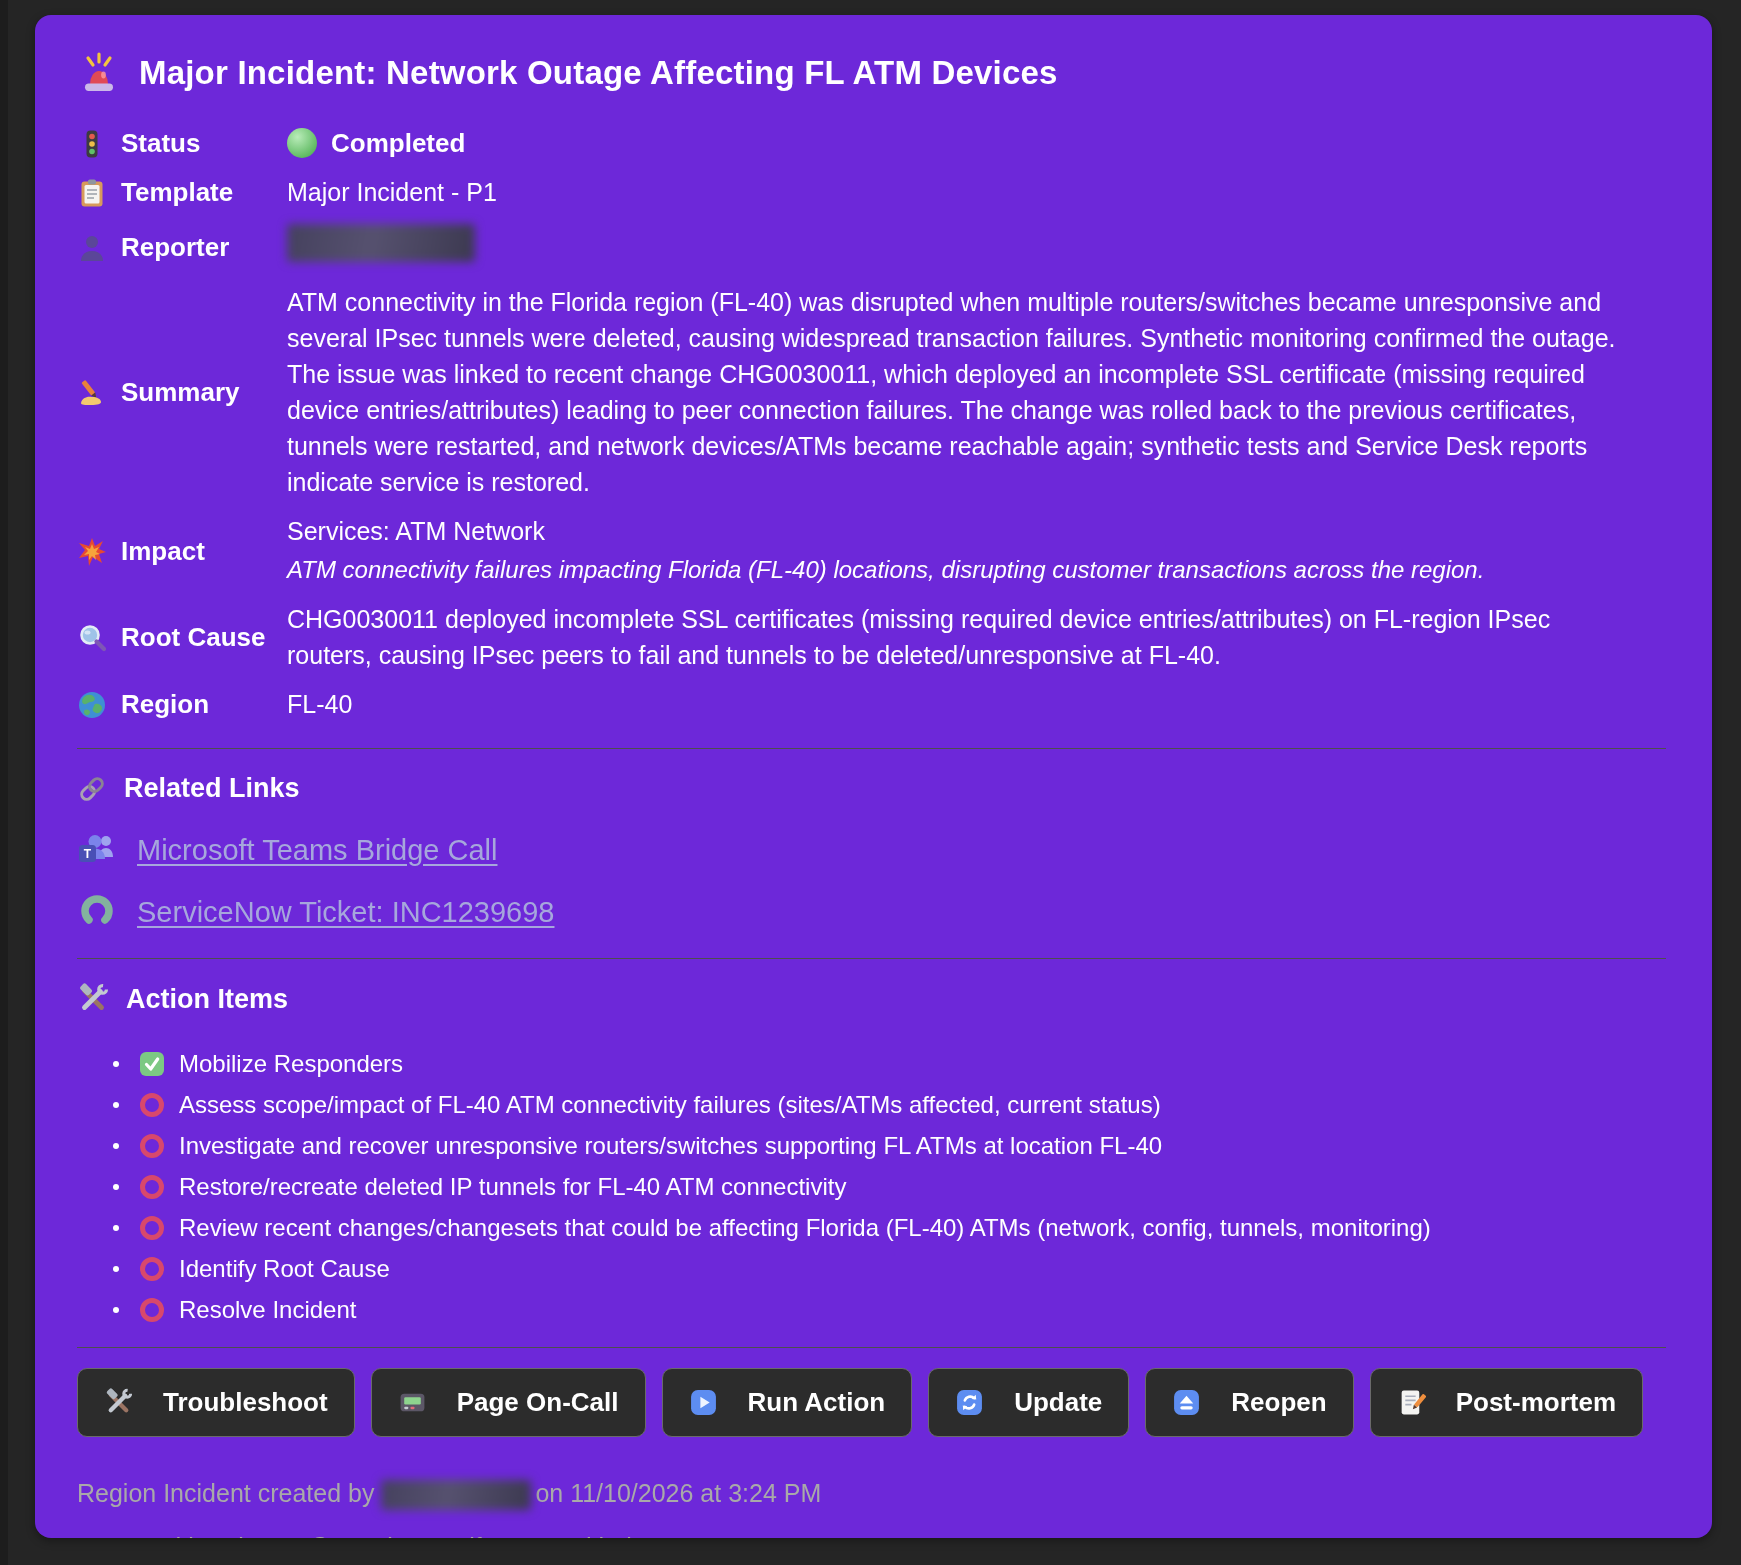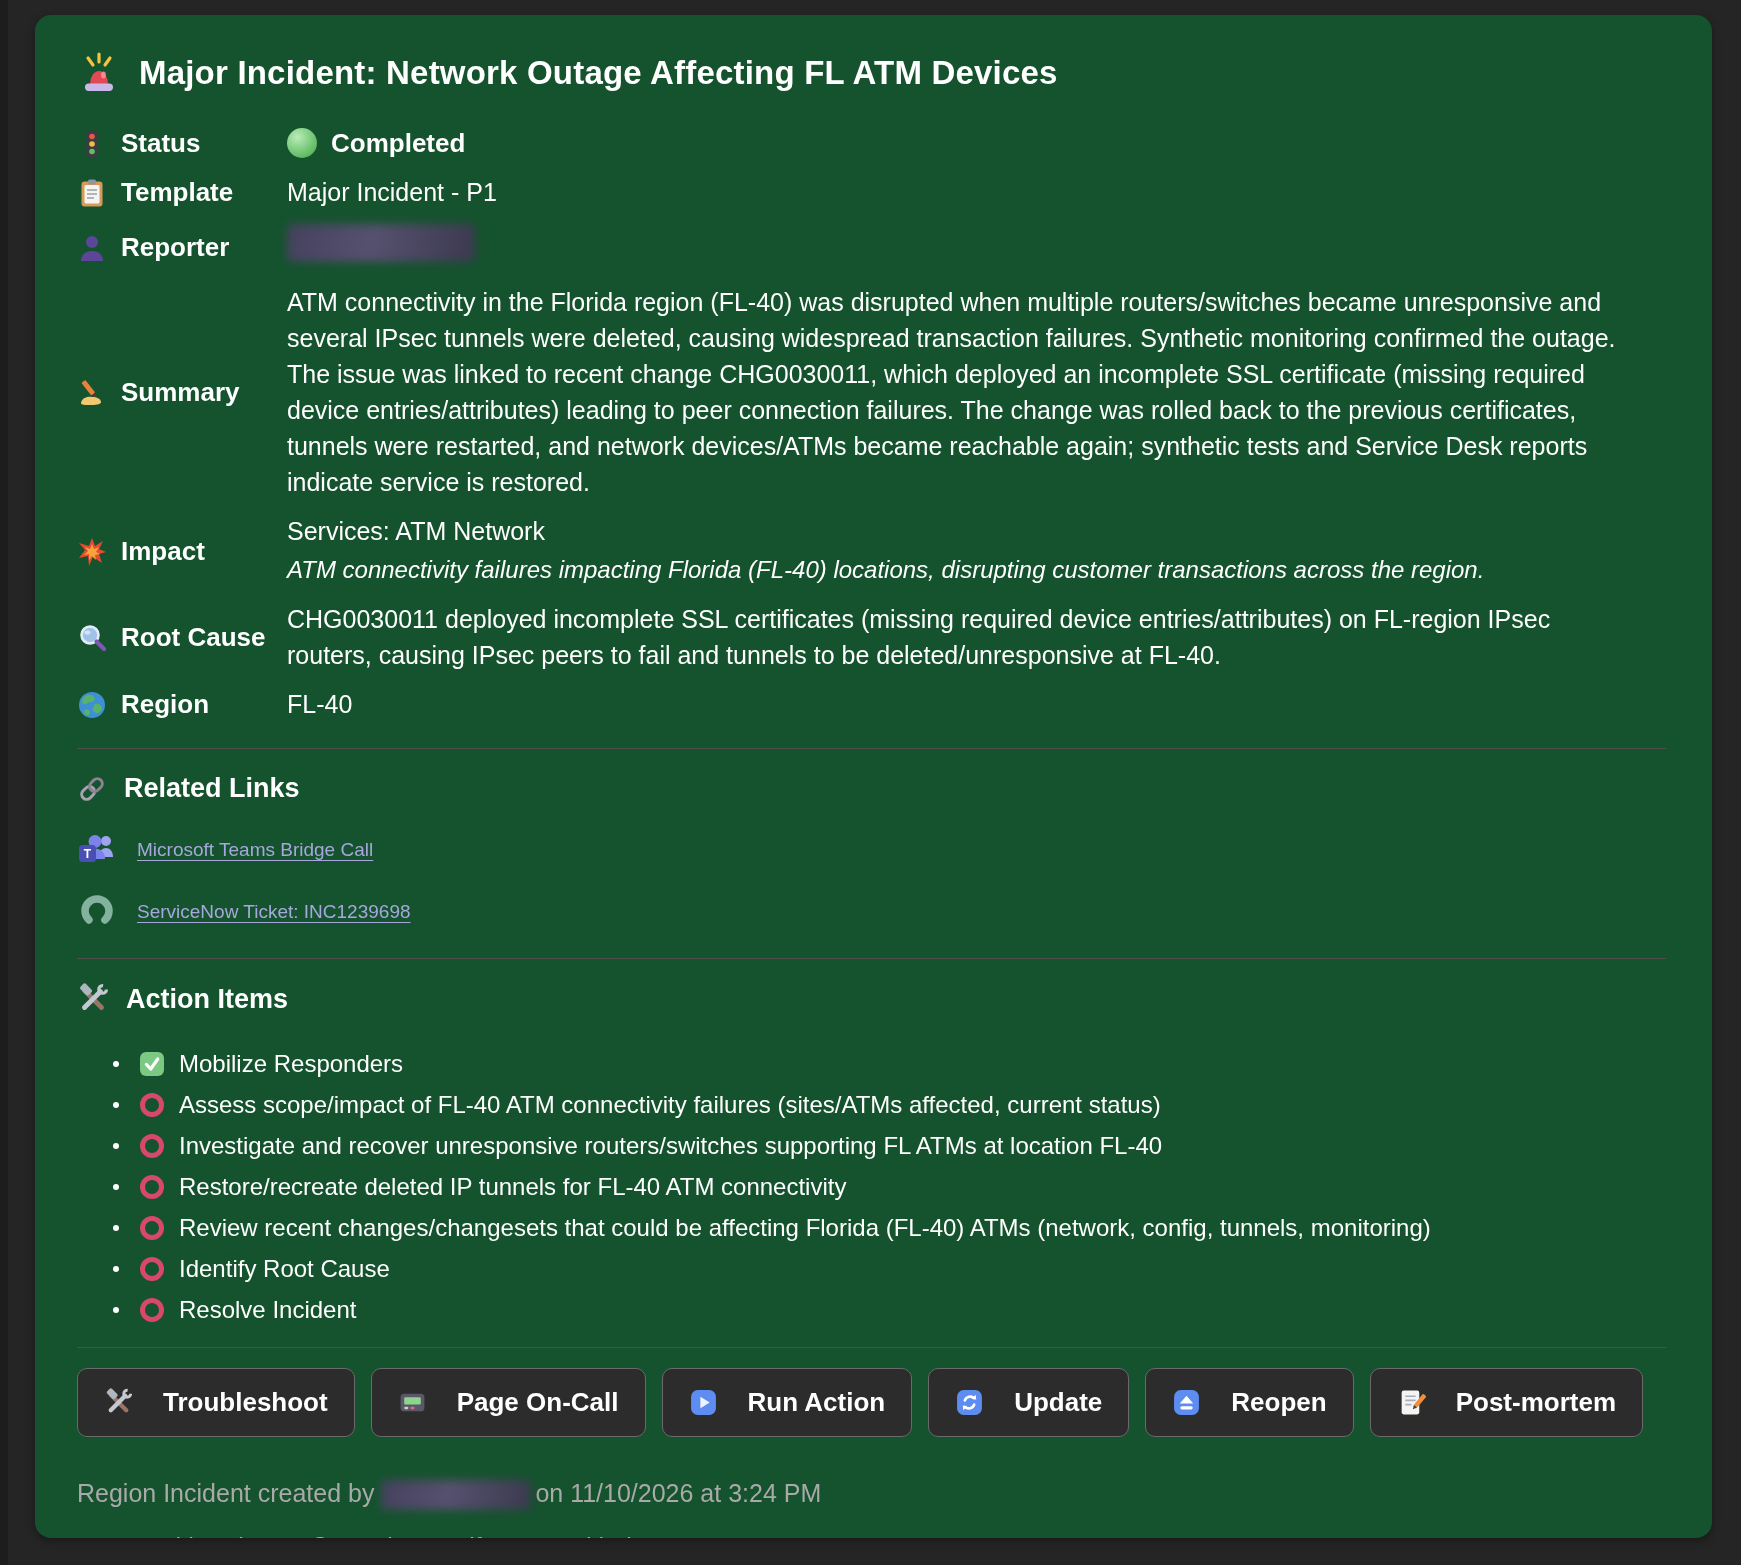--- a/index.html
+++ b/index.html
@@ -4,21 +4,21 @@
 <style>
   html,body{margin:0;padding:0;}
   body{
     width:1741px;height:1565px;position:relative;overflow:hidden;
     background:linear-gradient(90deg,#1d1d1d 0px,#1d1d1d 8px,#252525 8px);
     font-family:"Liberation Sans",sans-serif;color:#fff;
     -webkit-font-smoothing:antialiased;
   }
   .card{
     position:absolute;left:35px;top:15px;width:1677px;height:1523px;
-    box-sizing:border-box;background:#14532d;border-radius:16px;
+    box-sizing:border-box;background:#6d28d9;border-radius:16px;
     padding:30px 46px 36px 42px;box-shadow:0 3px 8px rgba(0,0,0,.35);
     overflow:hidden;
   }
   .title-row{display:flex;align-items:center;gap:18px;margin:6px 0 30px 0;}
   .title-row h1{font-size:33px;font-weight:bold;margin:0;letter-spacing:.2px;}
   .i{display:inline-flex;flex:none;align-items:center;justify-content:center;}
 
   .field-row{display:grid;grid-template-columns:210px 1fr;margin-bottom:13px;}
   .field-label{display:flex;align-items:center;gap:14px;}
   .field-label .i{margin-top:2px;}
@@ -31,21 +31,21 @@
 
   .redact{display:inline-block;border-radius:4px;filter:blur(5px);
     background:linear-gradient(100deg,#45415e,#56516f 45%,#3c3950);}
   .redact-reporter{width:188px;height:38px;margin-top:1px;}
   .redact-footer{width:150px;height:30px;vertical-align:-8px;margin-right:4px;}
 
   hr.divider{border:none;border-top:1px solid #4e4e4e;margin:26px 0 24px 0;}
   .section-head{display:flex;align-items:center;gap:17px;font-size:27px;font-weight:bold;margin:0 0 26px 0;}
 
   .link-row{display:flex;align-items:center;gap:20px;margin-bottom:22px;}
-  .link-row a{color:#a6a7dc;font-size:19px;text-decoration:underline;text-underline-offset:4px;text-align:center;}
+  .link-row a{color:#a6a7dc;font-size:29px;text-decoration:underline;text-underline-offset:4px;text-align:center;}
 
   ul.todo{list-style:none;margin:32px 0 0 0;padding:0 0 0 36px;}
   ul.todo li{display:flex;align-items:center;gap:13px;margin-bottom:7px;line-height:34px;font-size:24px;}
   ul.todo li::before{content:"";width:6px;height:6px;border-radius:50%;background:#fff;flex:none;margin-right:6px;}
 
   .btn-row{display:flex;gap:16px;margin-top:20px;}
   .abtn{display:inline-flex;align-items:center;gap:30px;height:69px;padding:0 26px;
     background:#2c2c2c;border:1.5px solid #6a6a6a;border-radius:10px;
     color:#fff;font-size:26px;font-weight:bold;font-family:inherit;cursor:pointer;white-space:nowrap;}
 

